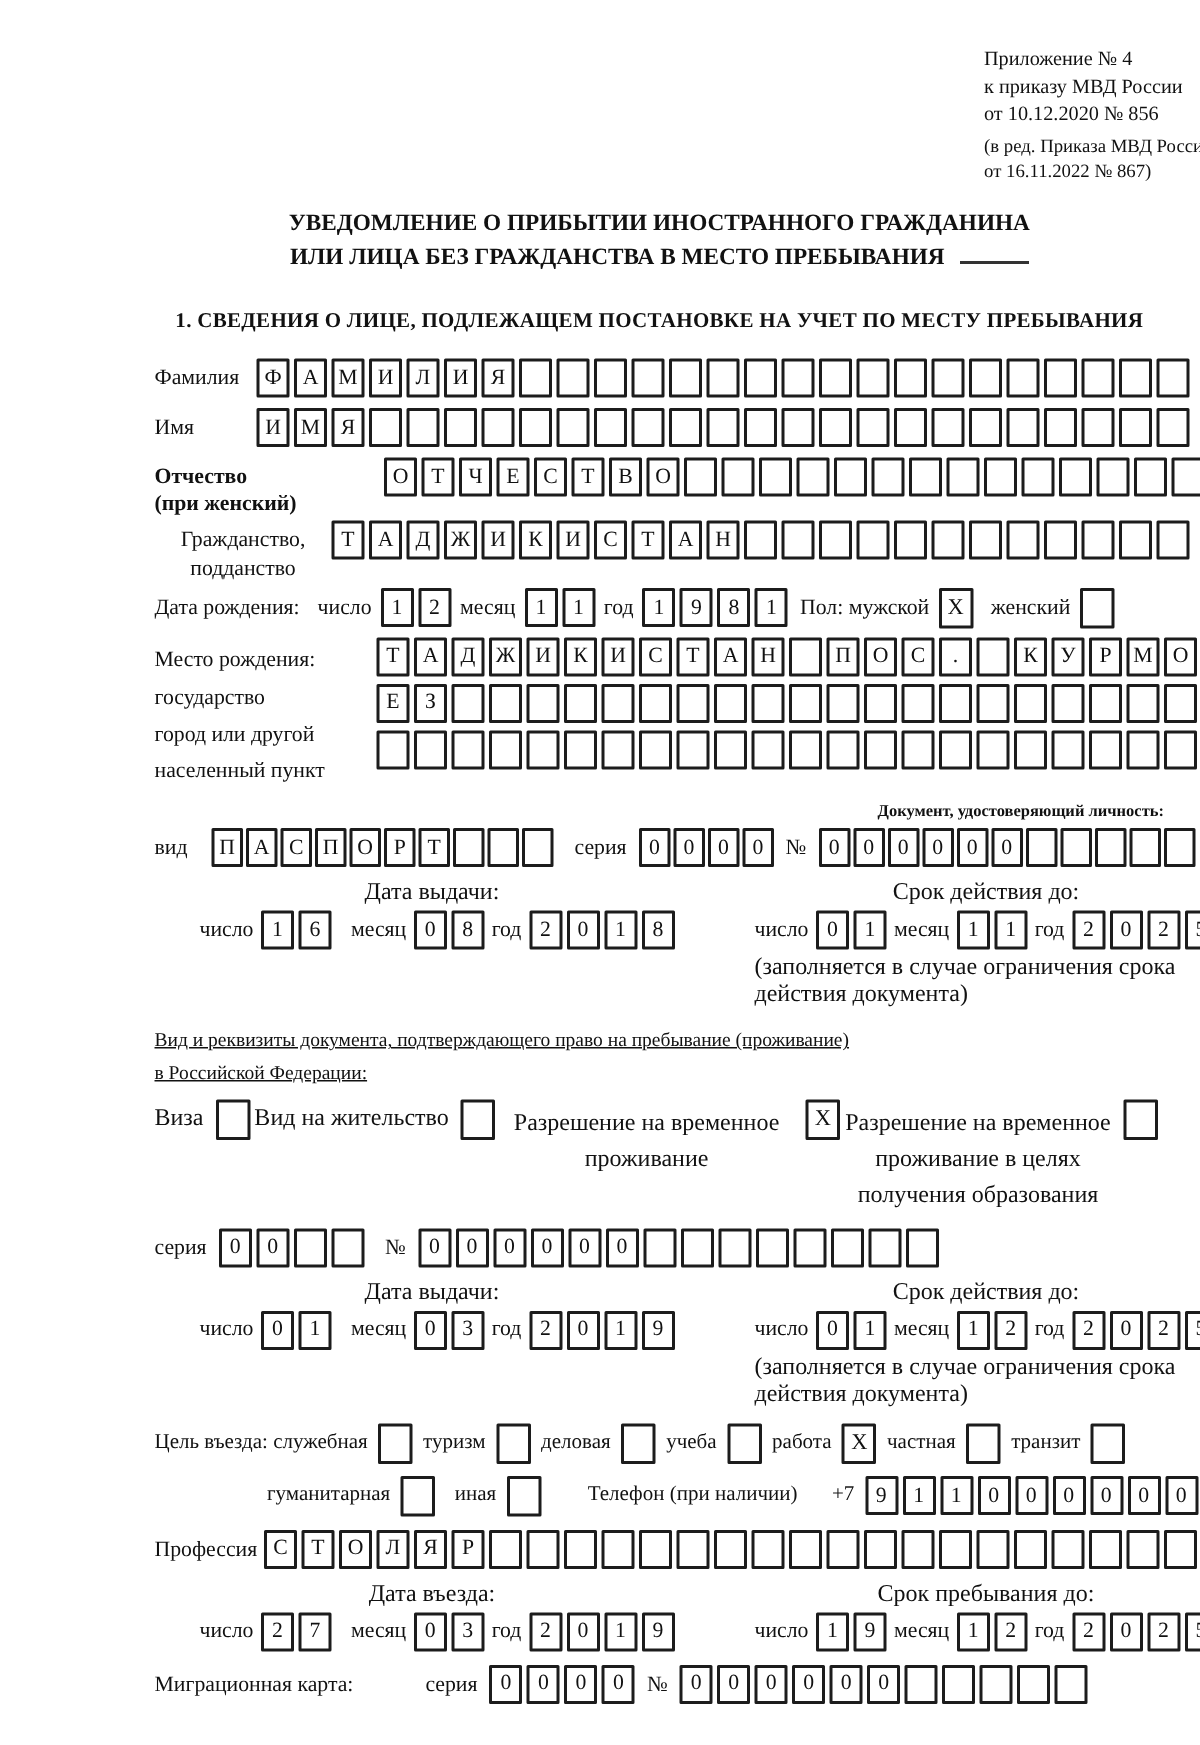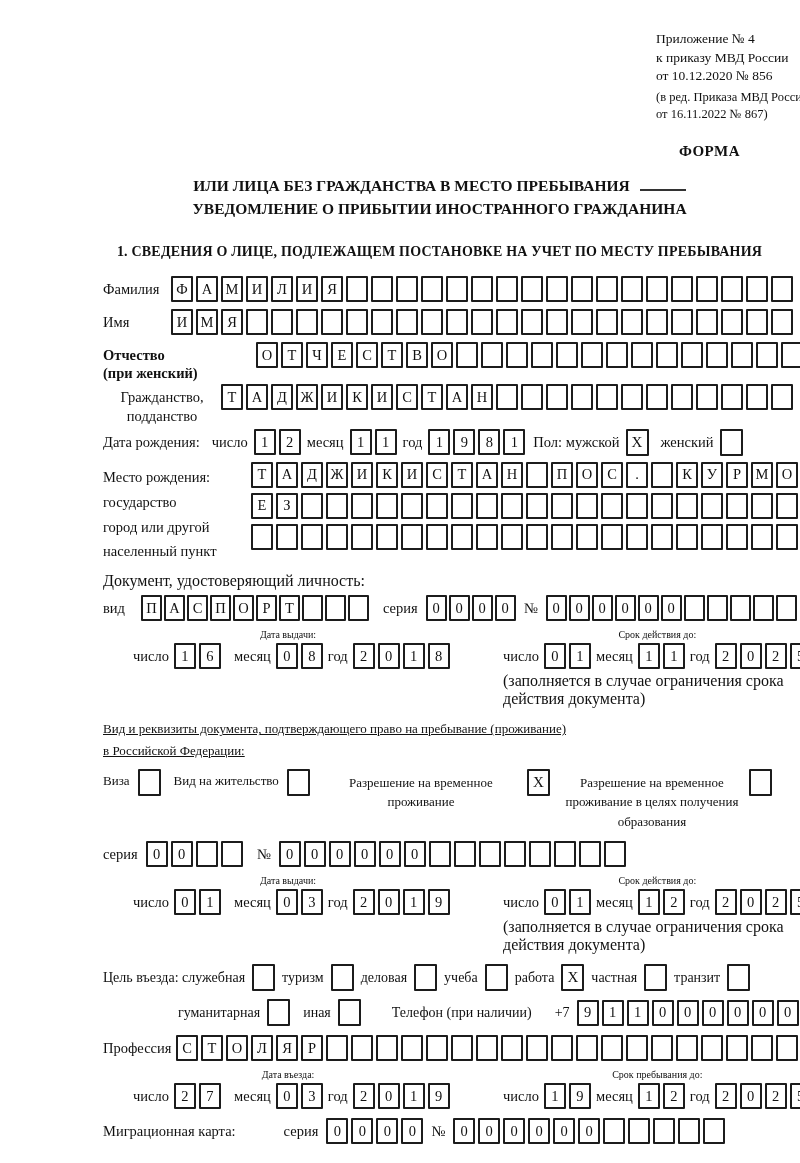--- a/index.html
+++ b/index.html
@@ -43,35 +43,35 @@
   .w-label-sm { width:68px; flex:0 0 68px; }
   .w-label-md { width:118px; flex:0 0 118px; }
   .w-label-lg { width:153px; flex:0 0 153px; }
 
   .inline-gap { display:flex; align-items:center; gap:6px; }
 
   
   .bp-left { width:148px; flex:0 0 148px; font-size:14.5px; line-height:1.72; padding-top:3px; }
   .bp-rows .cells { margin-bottom:5px; }
 
-  .center-bold { text-align:left; font-weight:normal; font-size:16px; margin-top:8px; }
+  .center-bold { text-align:right; font-weight:bold; font-size:11px; margin-top:8px; }
 
   
   .dates-row { display:flex; margin-top:8px; }
   .dategroup { }
-  .dg-title { font-size:10px; font-weight:normal; text-align:center; margin-bottom:3px; }
+  .dg-title { font-size:16px; font-weight:normal; text-align:center; margin-bottom:3px; }
   .dg-line { display:flex; align-items:center; gap:5px; font-size:14.5px; }
   .note { font-size:16px; margin-top:3px; padding-right:2px; }
 
   .intro { font-size:13px; line-height:1.7; margin-top:10px;text-decoration:underline; }
 
   
   .res-row { display:flex; justify-content:space-between; margin-top:6px; padding-right:4px; }
   .res-opt { display:flex; align-items:flex-start; gap:8px; }
-  .res-opt .opt-label { font-size:13px; padding-top:4px; }
+  .res-opt .opt-label { font-size:16px; padding-top:4px; }
   .opt-wrap2 { width:196px; text-align:center; white-space:normal; line-height:1.5; }
   .opt-wrap3 { width:178px; text-align:center; white-space:normal; line-height:1.5; }
 
   .purpose-row { display:flex; align-items:center; gap:7px; margin-top:10px; font-size:14px; }
   .purpose-row .plabel { white-space:nowrap; }
 </style>
 </head>
 <body>
 
 <div class="page">
@@ -79,25 +79,24 @@
   <div class="hdr">
     <div>Приложение № 4</div>
     <div>к приказу МВД России</div>
     <div>от 10.12.2020 № 856</div>
     <div class="sub">
       <div>(в ред. Приказа МВД России</div>
       <div>от 16.11.2022 № 867)</div>
     </div>
   </div>
 
-  <div class="forma">ФОРМА</div>
 
   <div class="title">
+    <div>УВЕДОМЛЕНИЕ О ПРИБЫТИИ ИНОСТРАННОГО ГРАЖДАНИНА</div>
     <div><span>ИЛИ ЛИЦА БЕЗ ГРАЖДАНСТВА В МЕСТО ПРЕБЫВАНИЯ</span><span class="blank-line"></span></div>
-    <div>УВЕДОМЛЕНИЕ О ПРИБЫТИИ ИНОСТРАННОГО ГРАЖДАНИНА</div>
   </div>
 
   <div class="sec-heading">1. СВЕДЕНИЯ О ЛИЦЕ, ПОДЛЕЖАЩЕМ ПОСТАНОВКЕ НА УЧЕТ ПО МЕСТУ ПРЕБЫВАНИЯ</div>
 
   <div class="row" style="margin-top:16px;">
     <span class="lbl w-label-sm">Фамилия</span>
     <span class="cells">
         <span class="cell">Ф</span>
         <span class="cell">А</span>
         <span class="cell">М</span>

